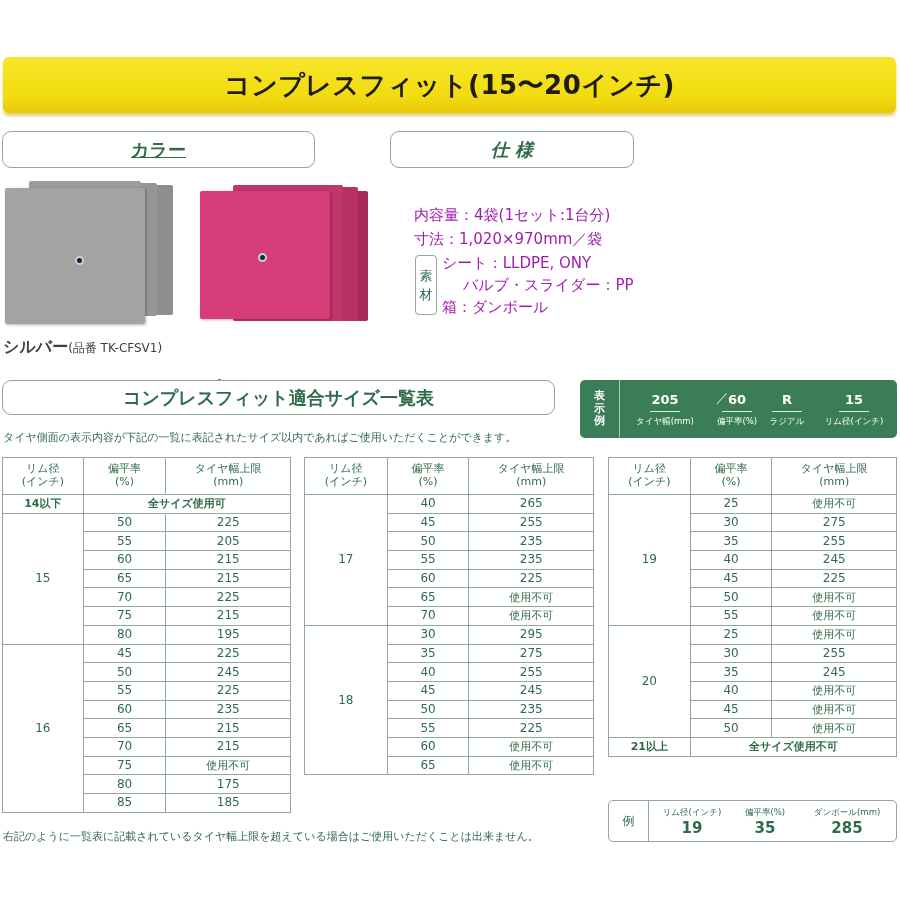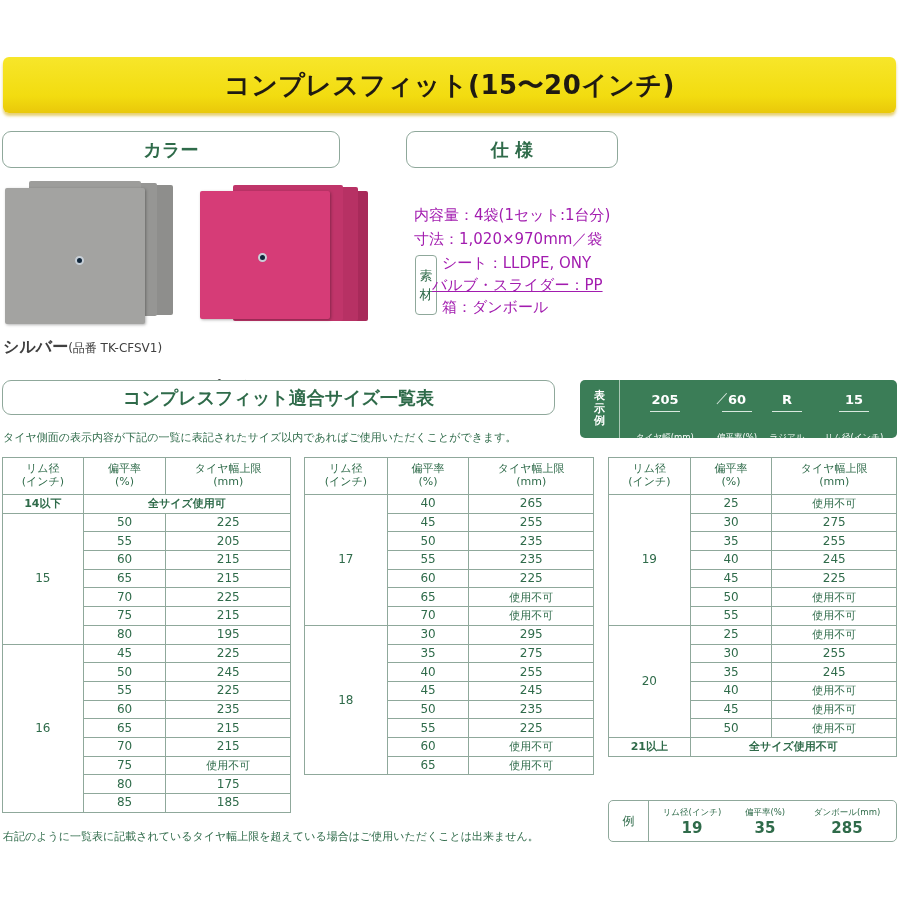--- a/index.html
+++ b/index.html
@@ -43,21 +43,21 @@
     background: #3b7d57; border-radius: 5px; color: #fff;
   }
   .example-box .ex-tag {
     position: absolute; left: 0; top: 0; width: 40px; height: 58px;
     border-right: 1px solid #a9c8b5;
     display: flex; flex-direction: column; align-items: center; justify-content: center;
     font-size: 11px; line-height: 1.15; font-weight: bold;
   }
   .ex-col { position: absolute; top: 9px; text-align: center; }
   .ex-col .v { font-size: 13px; font-weight: bold; padding-bottom: 4px; border-bottom: 1px solid #d9e8df; display: inline-block; min-width: 30px; }
-  .ex-col .l { font-size: 8.5px; margin-top: 20px; white-space: nowrap; }
+  .ex-col .l { font-size: 8.5px; margin-top: 4px; white-space: nowrap; }
   .ex-slash { position: absolute; left: 136px; top: 9px; font-size: 13px; color: #e0ece5; }
 
   table.size { position: absolute; border-collapse: collapse; font-size: 12px; color: #2f6b4a; }
   table.size th, table.size td {
     border: 1px solid #8fa89b; text-align: center; padding: 0; font-weight: normal;
   }
   table.size th { font-size: 11px; line-height: 1.15; height: 37px; }
   table.size td { height: 18.7px; line-height: 17px; }
   table.size td.small { font-size: 11px; }
   table.size td.bold { font-weight: bold; font-size: 11px; }
@@ -71,21 +71,21 @@
   .ex2-col .l { font-size: 8.5px; white-space: nowrap; }
   .ex2-col .v { font-size: 15px; font-weight: bold; line-height: 18px; }
 </style>
 </head>
 <body>
 
 <div class="title-banner">
   <span>コンプレスフィット(15〜20インチ)</span>
 </div>
 
-<div class="section-pill" style="left:2px; top:131px; width:338px;">
+<div class="section-pill" style="left:2px; top:131px; width:313px;text-decoration:underline;">
   <span>カラー</span>
 </div>
 
 <div class="bag-group" style="left:3px; top:180px; width:175px; height:145px;">
   <div class="bag" style="left:58px; top:5px; width:112px; height:130px; background:#8e8e8c;"></div>
   <div class="bag" style="left:42px; top:3px; width:112px; height:133px; background:#969694;"></div>
   <div class="bag" style="left:26px; top:1px; width:112px; height:136px; background:#9d9d9b;"></div>
   <div class="bag" style="left:2px; top:8px; width:140px; height:136px; background:#a3a3a1; box-shadow:1px 1px 3px rgba(0,0,0,0.3);">
     <div class="valve" style="left:70px; top:68px;"></div>
   </div>
@@ -99,31 +99,31 @@
   <div class="bag" style="left:50px; top:4px; width:110px; height:134px; background:#b73164;"></div>
   <div class="bag" style="left:35px; top:2px; width:110px; height:136px; background:#c0356a;"></div>
   <div class="bag" style="left:2px; top:8px; width:130px; height:128px; background:#d63c77; box-shadow:1px 1px 3px rgba(0,0,0,0.3);">
     <div class="valve" style="left:58px; top:62px;"></div>
   </div>
 </div>
 <div class="color-label" style="left:205px; top:337px;margin-top:40px;">
   <span>ピンク</span><small>(品番 TK-CFPK1)</small>
 </div>
 
-<div class="section-pill" style="left:406px; top:131px; width:212px;">
+<div class="section-pill" style="left:390px; top:131px; width:244px;font-style:italic;">
   <span>仕 様</span>
 </div>
 <div class="spec" style="top:206px;">内容量：4袋(1セット:1台分)</div>
 <div class="spec" style="top:230px;">寸法：1,020×970mm／袋</div>
 <div class="material-box">
   <span>素</span>
   <span>材</span>
 </div>
 <div class="spec" style="left:442px; top:254px;">シート：LLDPE, ONY</div>
-<div class="spec" style="left:432px; top:276px;text-decoration:underline;">バルブ・スライダー：PP</div>
+<div class="spec" style="left:463px; top:276px;">バルブ・スライダー：PP</div>
 <div class="spec" style="left:442px; top:298px;">箱：ダンボール</div>
 
 <div class="section-pill" style="left:2px; top:380px; width:553px; height:35px;">
   <span>コンプレスフィット適合サイズ一覧表</span>
 </div>
 <div class="note" style="left:3px; top:430px;">タイヤ側面の表示内容が下記の一覧に表記されたサイズ以内であればご使用いただくことができます。</div>
 
 <div class="example-box">
   <div class="ex-tag">
     <span>表</span>

